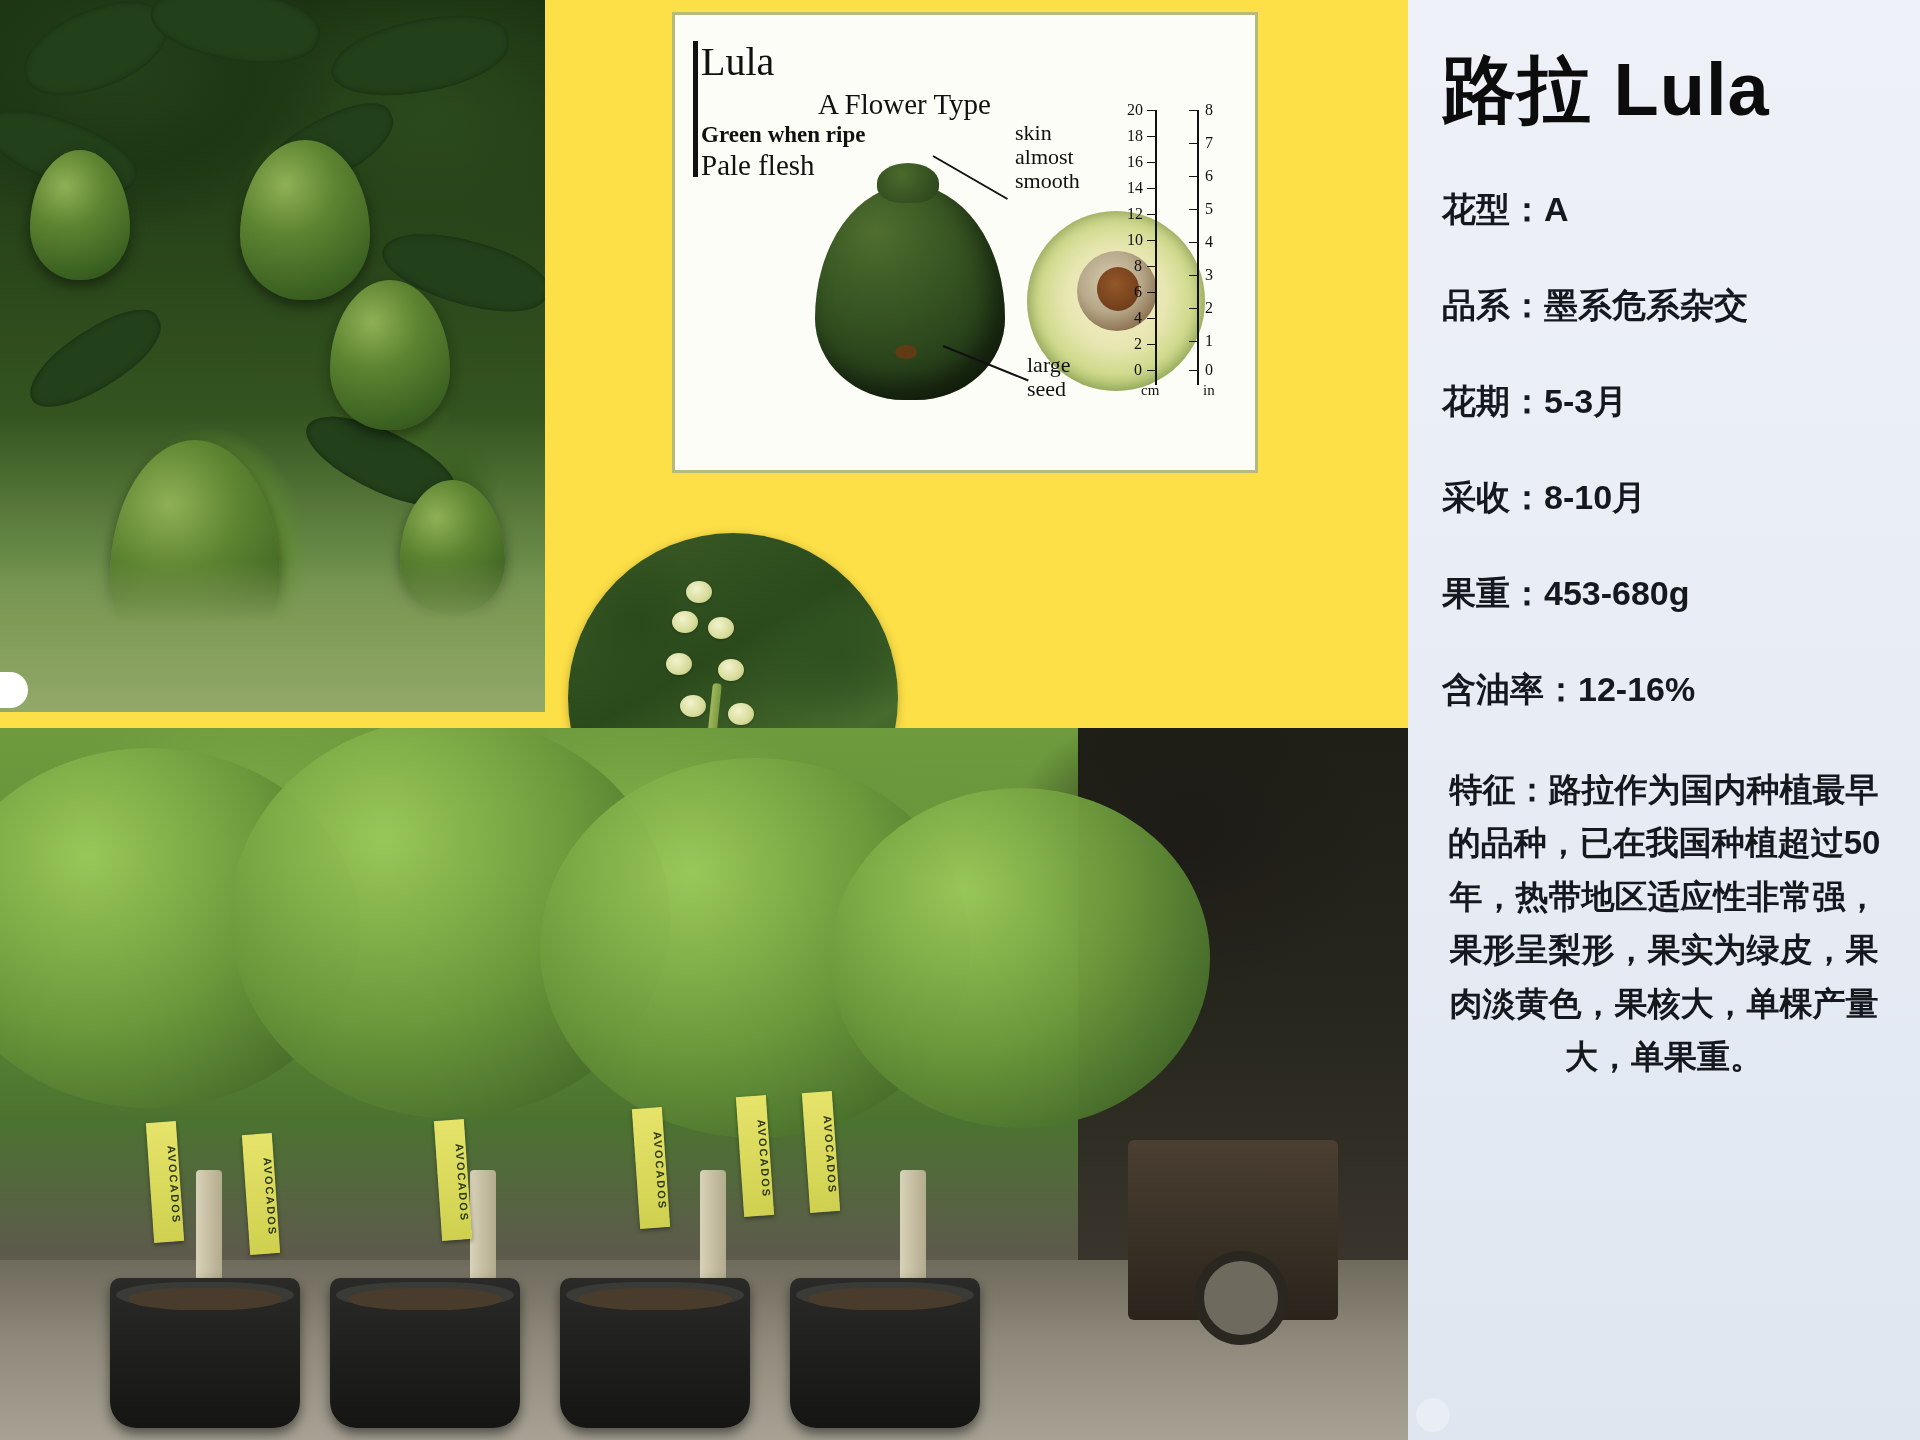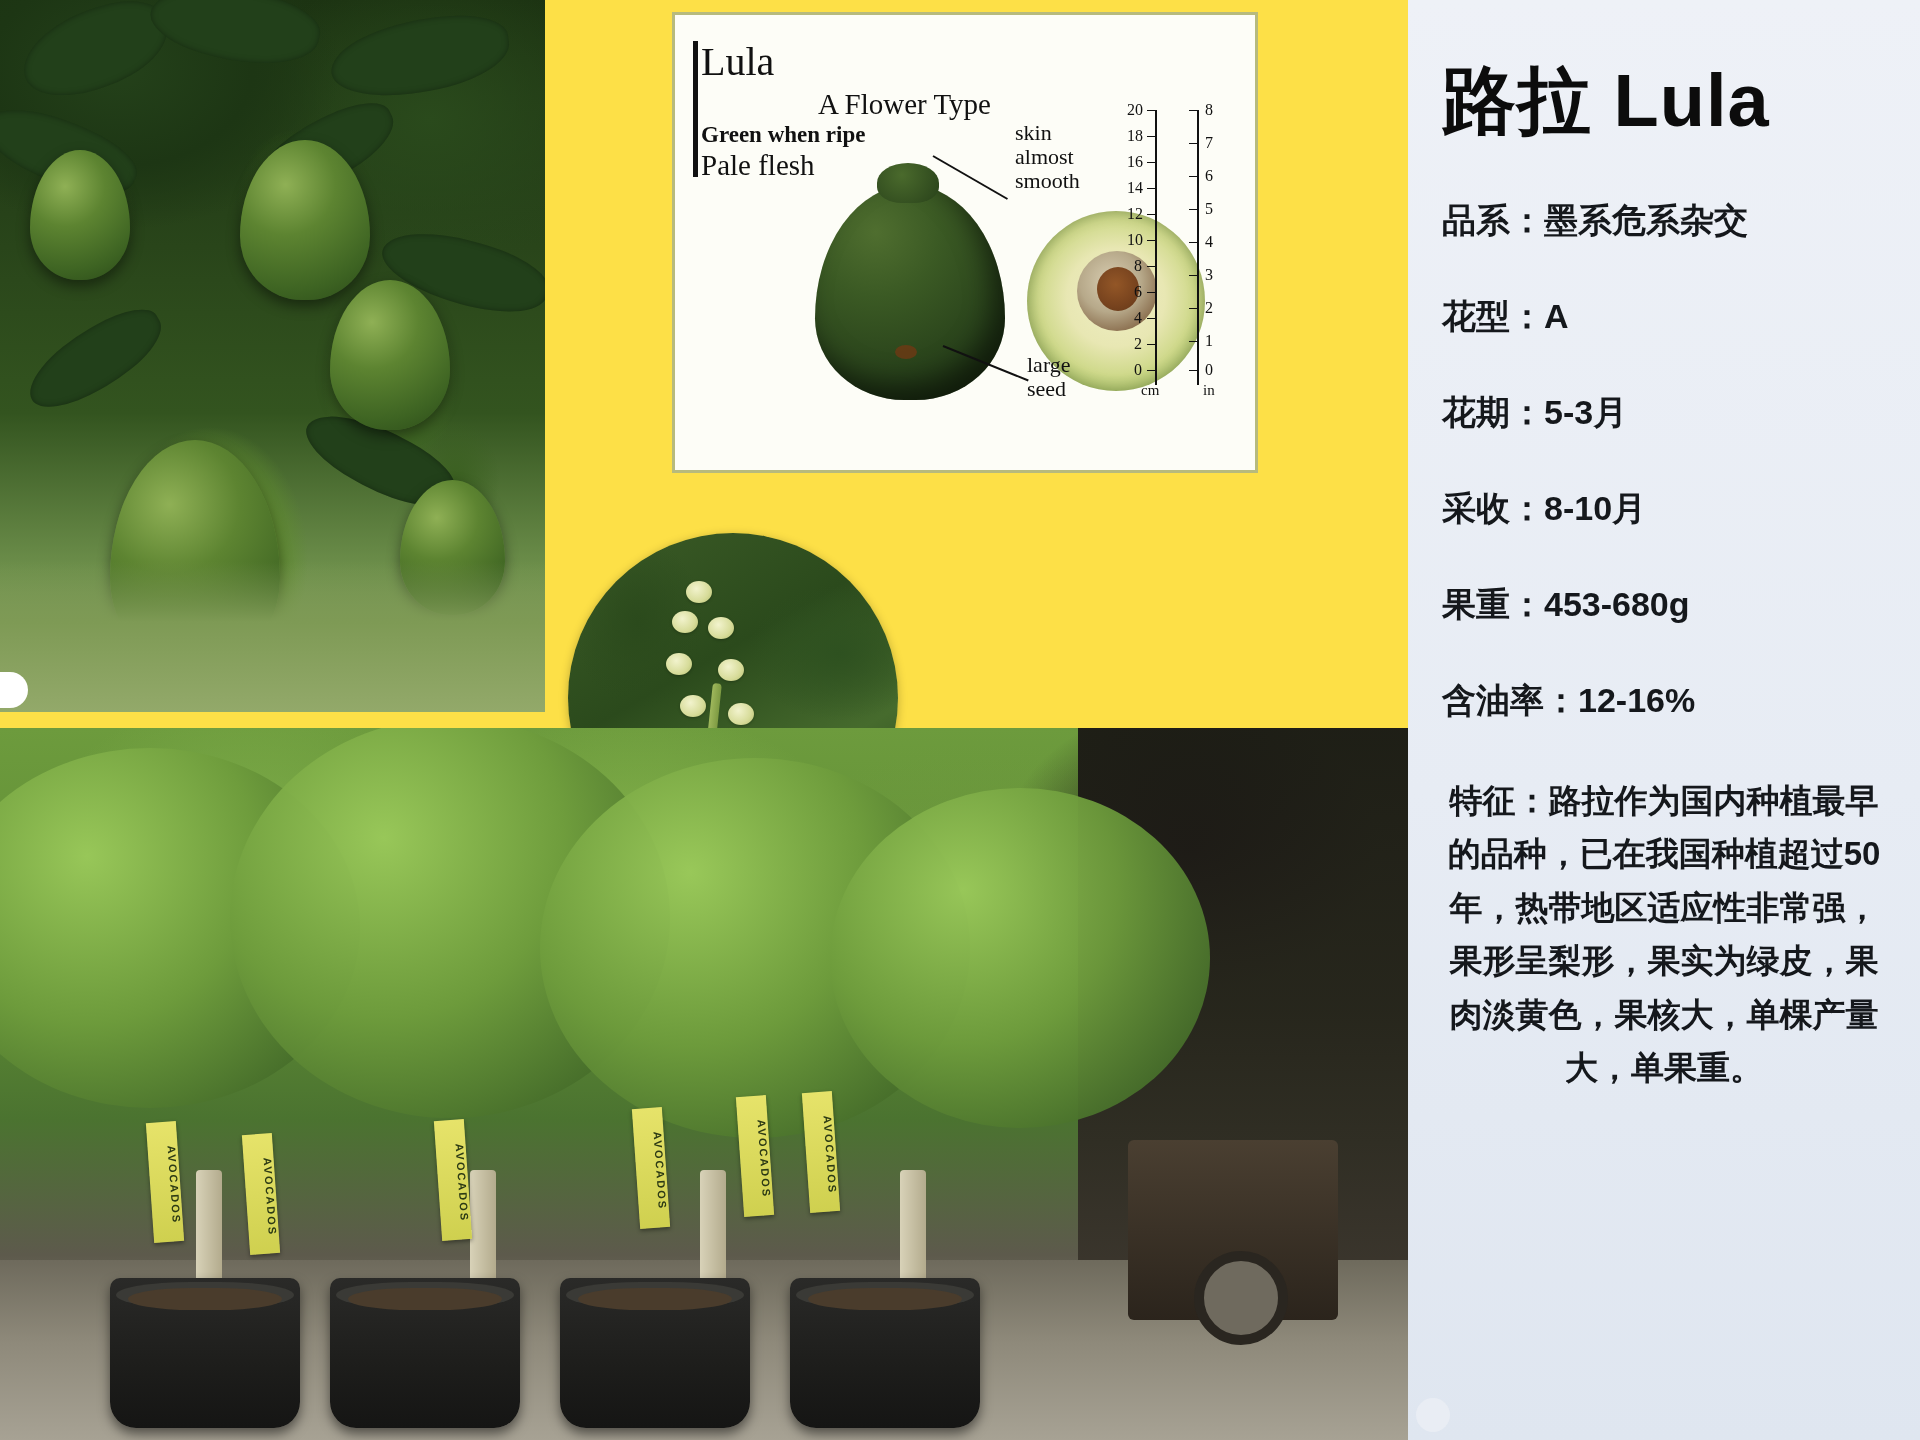--- a/index.html
+++ b/index.html
@@ -193,21 +193,21 @@
     border-radius:50%; border:10px solid #2a2620; background:#6f6a5e;
   }
 
   
   .right {
     position:absolute; left:1408px; top:0; width:512px; height:1440px;
     background:linear-gradient(180deg,#eef1f7 0%, #e7ecf4 55%, #dfe6f0 100%);
     box-sizing:border-box; padding:0 34px;
   }
   .title {
-    margin:0; padding-top:52px;
+    margin:0; padding-top:41px;
     font-size:74px; font-weight:bold; color:#0c0c0c; letter-spacing:1px;
     font-family:"Liberation Sans", sans-serif; white-space:nowrap;
   }
   .spec-list { margin-top:46px; }
   .spec {
     font-size:34px; font-weight:bold; color:#15181c;
     margin-bottom:50px; white-space:nowrap;
   }
   .desc {
     font-size:33px; font-weight:bold; color:#15181c;
@@ -404,22 +404,22 @@
       <div class="pot" style="left:790px;">
           <div class="soil"></div>
         </div>
     </div>
   </div>
 
   <div class="right">
     <h1 class="title">路拉 Lula</h1>
 
     <div class="spec-list">
+      <div class="spec">花型：A</div>
       <div class="spec">品系：墨系危系杂交</div>
-      <div class="spec">花型：A</div>
       <div class="spec">花期：5-3月</div>
       <div class="spec">采收：8-10月</div>
       <div class="spec">果重：453-680g</div>
       <div class="spec">含油率：12-16%</div>
     </div>
 
     <div class="desc">特征：路拉作为国内种植最早的品种，已在我国种植超过50年，热带地区适应性非常强，果形呈梨形，果实为绿皮，果肉淡黄色，果核大，单棵产量大，单果重。</div>
   </div>
 
 

